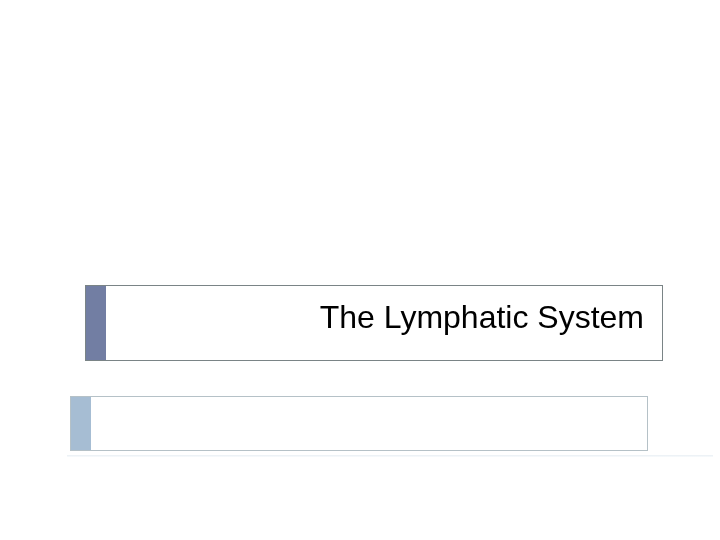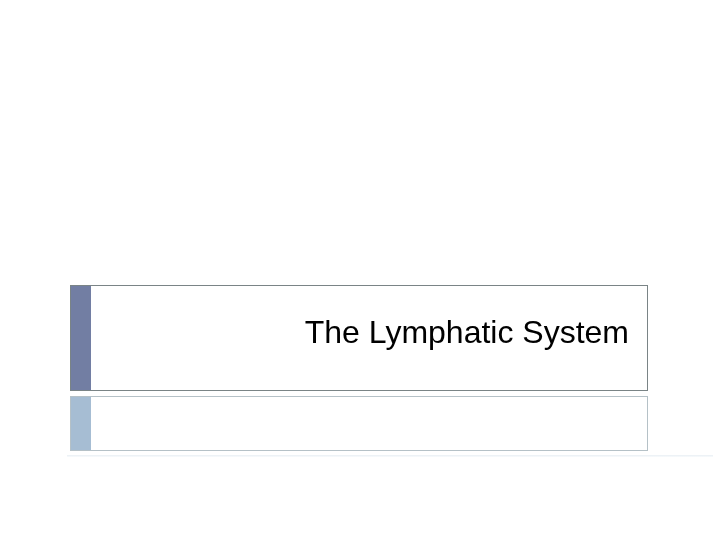--- a/index.html
+++ b/index.html
@@ -14,24 +14,24 @@
     background: #ffffff;
     overflow: hidden;
     font-family: "Liberation Sans", sans-serif;
   }
   .placeholder {
     position: absolute;
     box-sizing: border-box;
     background: #ffffff;
   }
   .title-box {
-    left: 70px;
+    left: 85px;
     top: 285px;
     width: 578px;
-    height: 106px;
+    height: 76px;
     border: 1px solid #7a8486;
   }
   .subtitle-box {
     left: 70px;
     top: 396px;
     width: 578px;
     height: 55px;
     border: 1px solid #b5c1c7;
   }
   .accent-bar {

